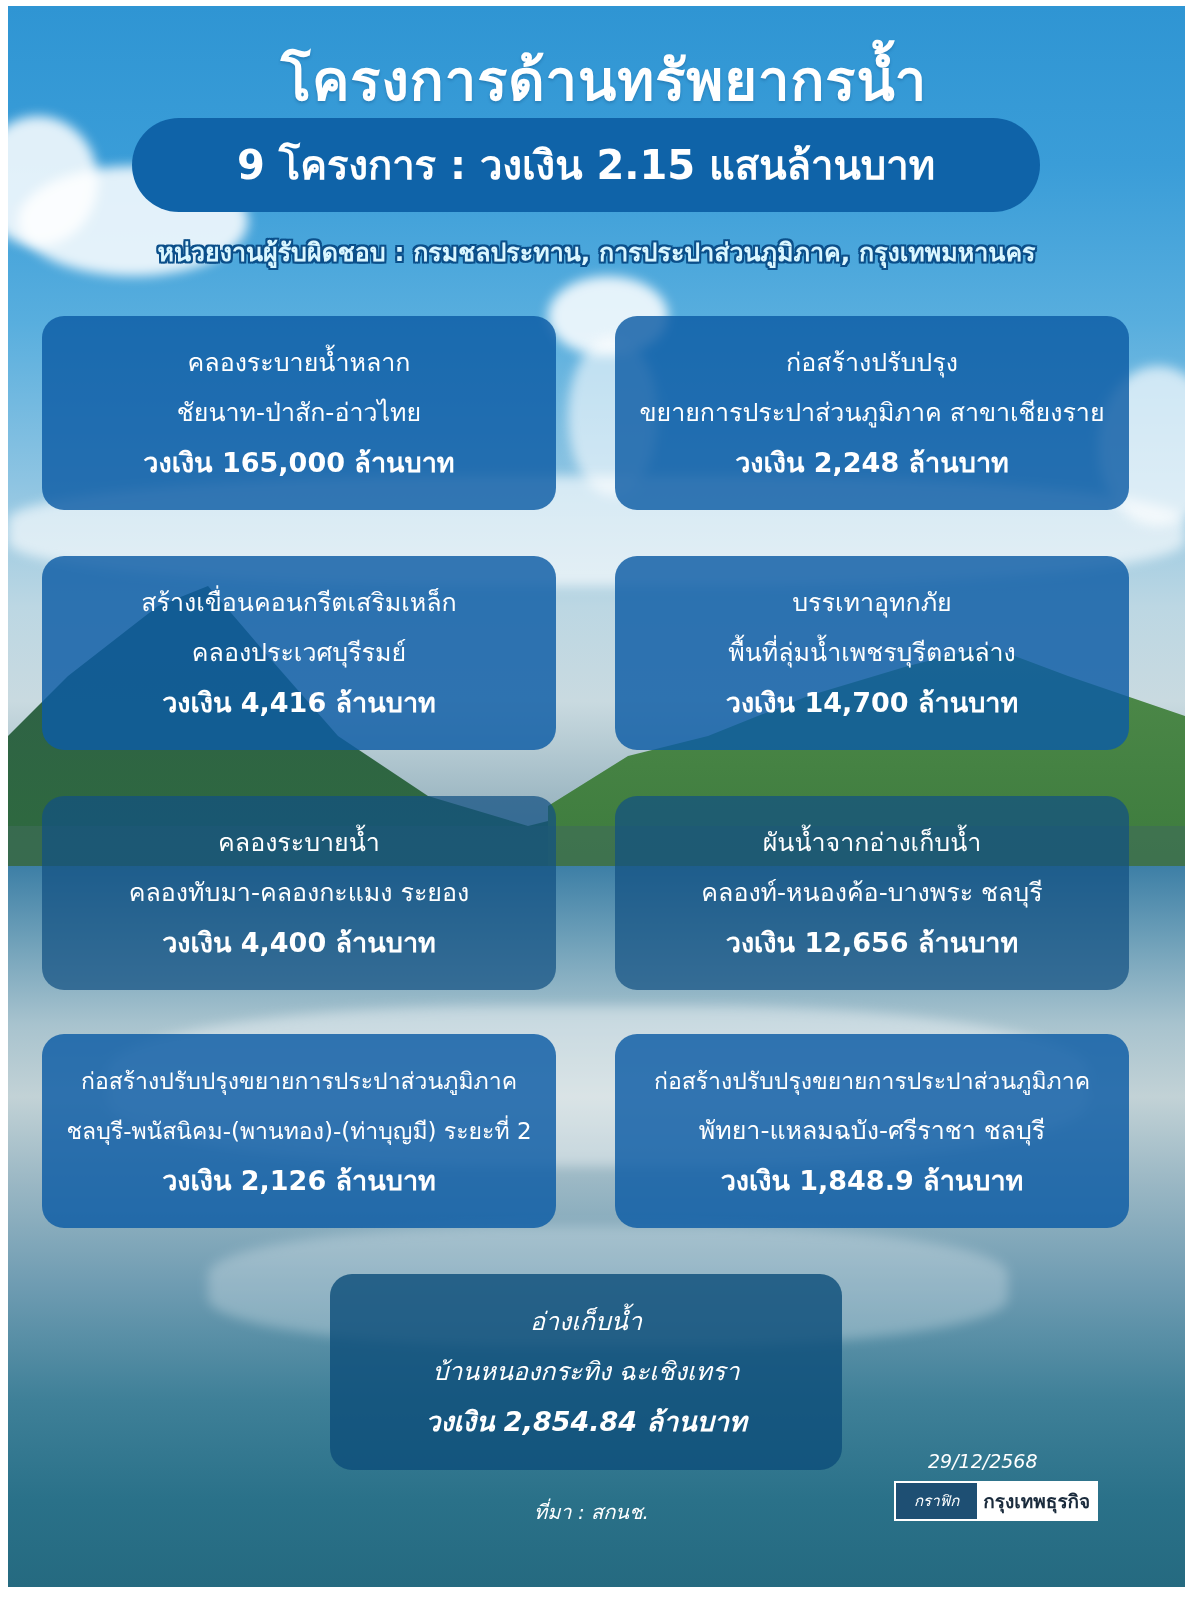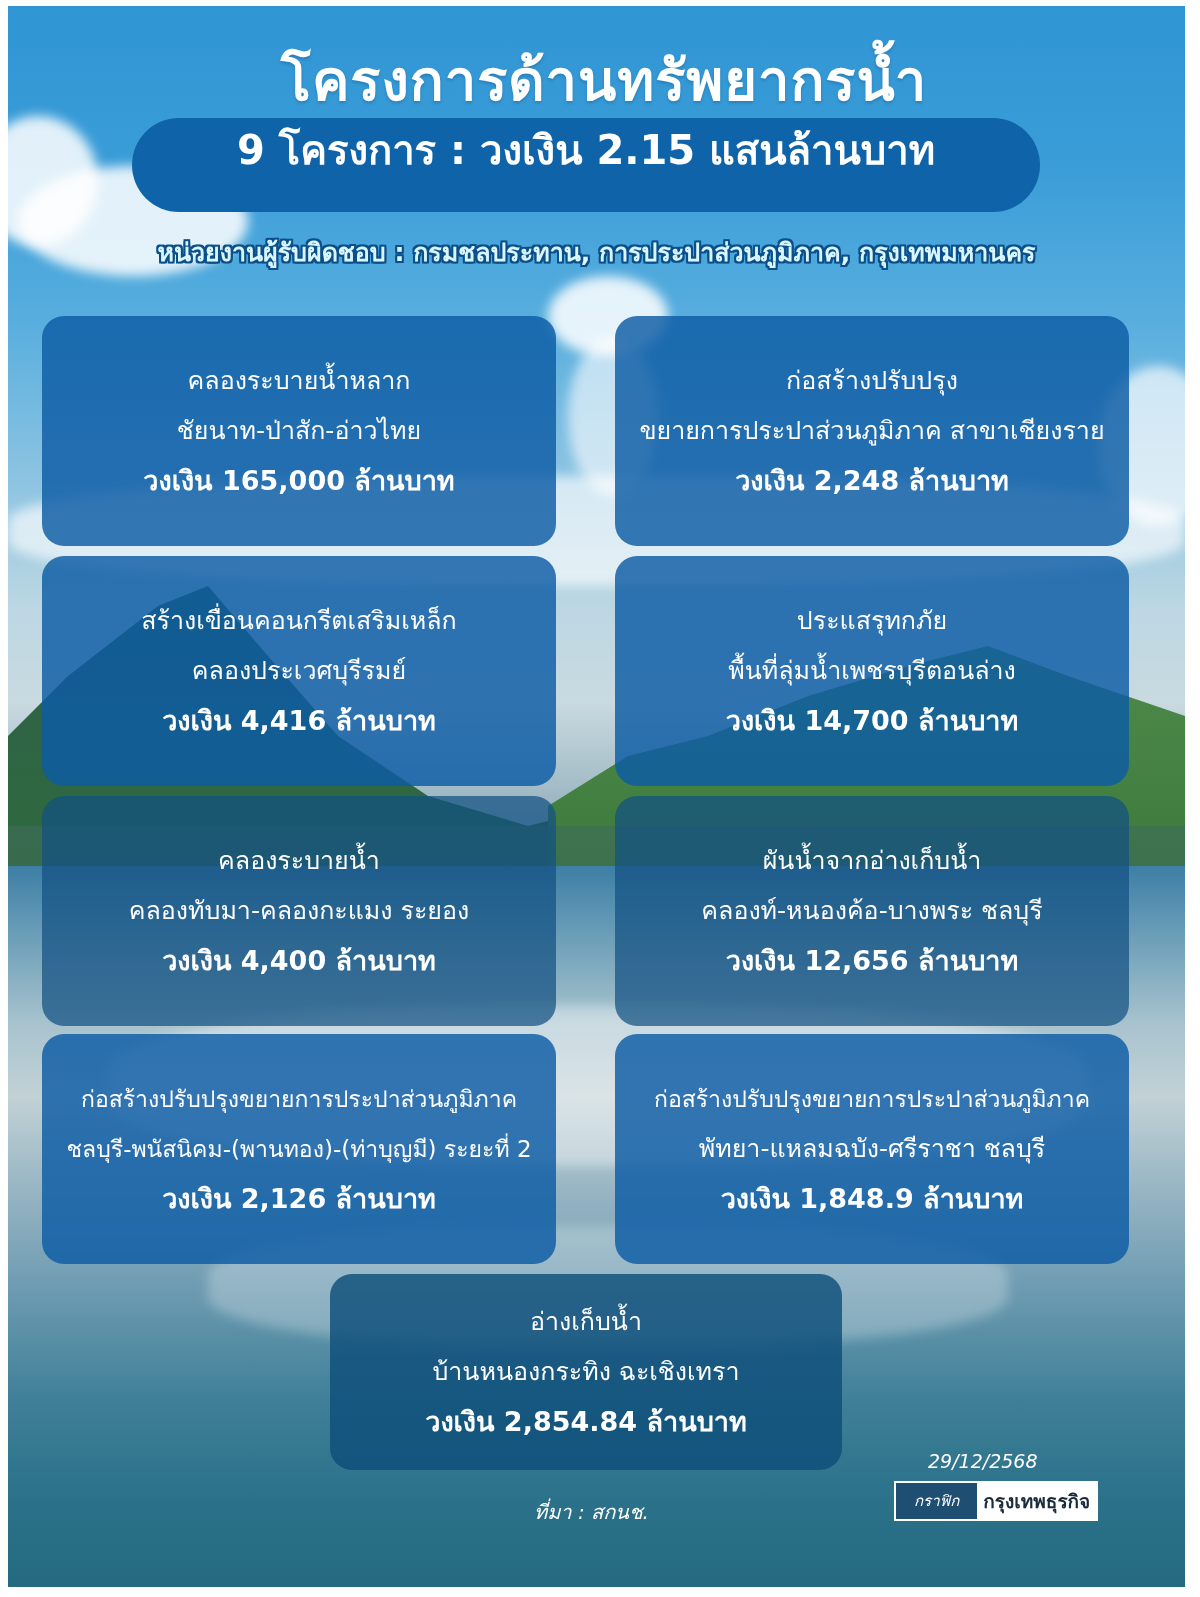--- a/index.html
+++ b/index.html
@@ -33,39 +33,39 @@
       color: #ffffff;
       font-size: 56px; font-weight: bold;
       letter-spacing: 1px;
       text-shadow: 0 2px 3px rgba(0,50,100,0.25);
     }
     .pill {
       position: absolute; left: 124px; top: 112px;
       width: 908px; height: 94px;
       border-radius: 47px;
       background: #0f63a8;
-      display: flex; align-items: flex-start; justify-content: center;
+      display: flex; align-items: center; justify-content: center;
       color: #ffffff;
       font-size: 40px; font-weight: bold;
     }
     .agencies {
       position: absolute; left: 0; right: 0; top: 226px;
       text-align: center;
       color: #d9f6ff;
       font-size: 25px; font-weight: bold;
       -webkit-text-stroke: 0px;
       text-shadow:
         -2px -2px 0 #0b4f8a, 2px -2px 0 #0b4f8a,
         -2px 2px 0 #0b4f8a, 2px 2px 0 #0b4f8a,
         0 -2px 0 #0b4f8a, 0 2px 0 #0b4f8a,
         -2px 0 0 #0b4f8a, 2px 0 0 #0b4f8a;
     }
     .card {
       position: absolute;
-      width: 514px; height: 230px;
+      width: 514px; height: 194px;
       border-radius: 22px;
       background: rgba(12, 92, 165, 0.82);
       color: #ffffff;
       display: flex; flex-direction: column;
       align-items: center; justify-content: center;
       text-align: center;
       box-sizing: border-box;
       padding: 0 6px;
     }
     .card.dark { background: rgba(18, 80, 130, 0.72); }
@@ -154,21 +154,21 @@
     <div class="l2">ขยายการประปาส่วนภูมิภาค สาขาเชียงราย</div>
     <div class="amt">วงเงิน 2,248 ล้านบาท</div>
   </div>
 
   <div class="card" style="left:34px;top:550px;">
     <div class="l1">สร้างเขื่อนคอนกรีตเสริมเหล็ก</div>
     <div class="l2">คลองประเวศบุรีรมย์</div>
     <div class="amt">วงเงิน 4,416 ล้านบาท</div>
   </div>
   <div class="card" style="left:607px;top:550px;">
-    <div class="l1">ประแสรุทกภัย</div>
+    <div class="l1">บรรเทาอุทกภัย</div>
     <div class="l2">พื้นที่ลุ่มน้ำเพชรบุรีตอนล่าง</div>
     <div class="amt">วงเงิน 14,700 ล้านบาท</div>
   </div>
 
   <div class="card dark" style="left:34px;top:790px;">
     <div class="l1">คลองระบายน้ำ</div>
     <div class="l2">คลองทับมา-คลองกะแมง ระยอง</div>
     <div class="amt">วงเงิน 4,400 ล้านบาท</div>
   </div>
   <div class="card dark" style="left:607px;top:790px;">
@@ -181,21 +181,21 @@
     <div class="l1" style="font-size:23px;">ก่อสร้างปรับปรุงขยายการประปาส่วนภูมิภาค</div>
     <div class="l2" style="font-size:23px;">ชลบุรี-พนัสนิคม-(พานทอง)-(ท่าบุญมี) ระยะที่ 2</div>
     <div class="amt">วงเงิน 2,126 ล้านบาท</div>
   </div>
   <div class="card" style="left:607px;top:1028px;">
     <div class="l1" style="font-size:23px;">ก่อสร้างปรับปรุงขยายการประปาส่วนภูมิภาค</div>
     <div class="l2">พัทยา-แหลมฉบัง-ศรีราชา ชลบุรี</div>
     <div class="amt">วงเงิน 1,848.9 ล้านบาท</div>
   </div>
 
-  <div class="card center" style="left:322px;top:1268px;">
+  <div class="card center" style="left:322px;top:1268px;font-style:italic;">
     <div class="l1">อ่างเก็บน้ำ</div>
     <div class="l2">บ้านหนองกระทิง ฉะเชิงเทรา</div>
     <div class="amt">วงเงิน 2,854.84 ล้านบาท</div>
   </div>
 
   <div class="date">29/12/2568</div>
   <div class="source">ที่มา : สกนช.</div>
   <div class="logo">
     <span class="lg-a">กราฟิก</span>
     <span class="lg-b">กรุงเทพธุรกิจ</span>

